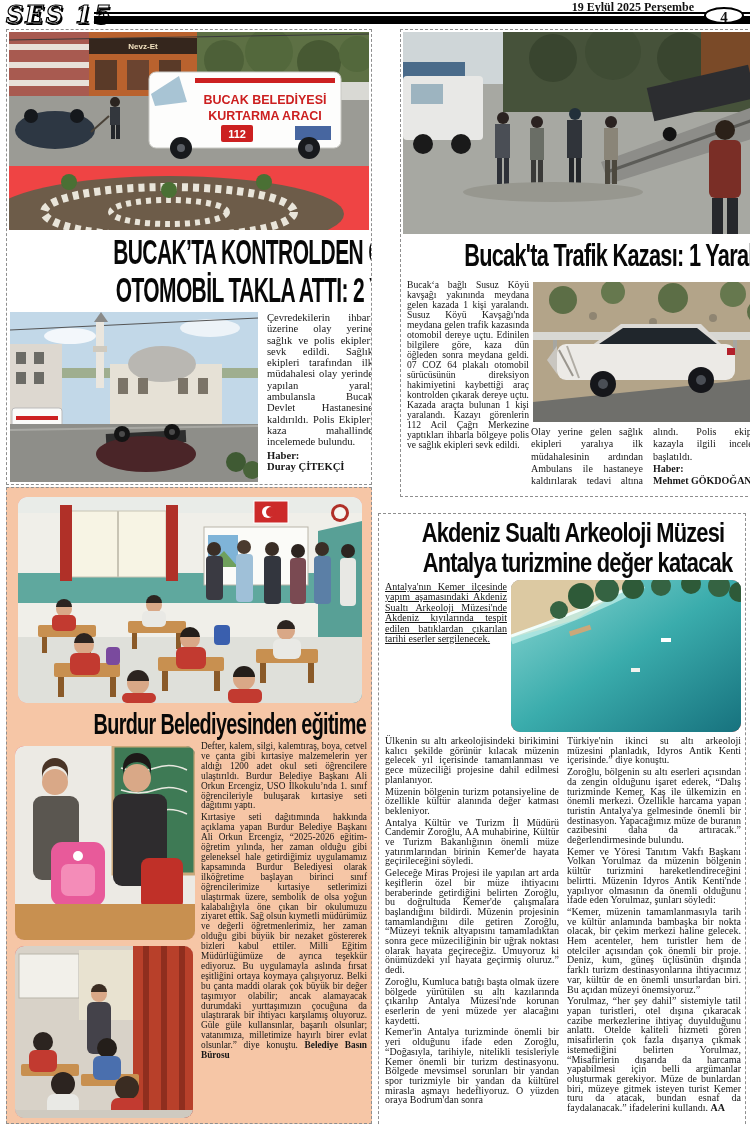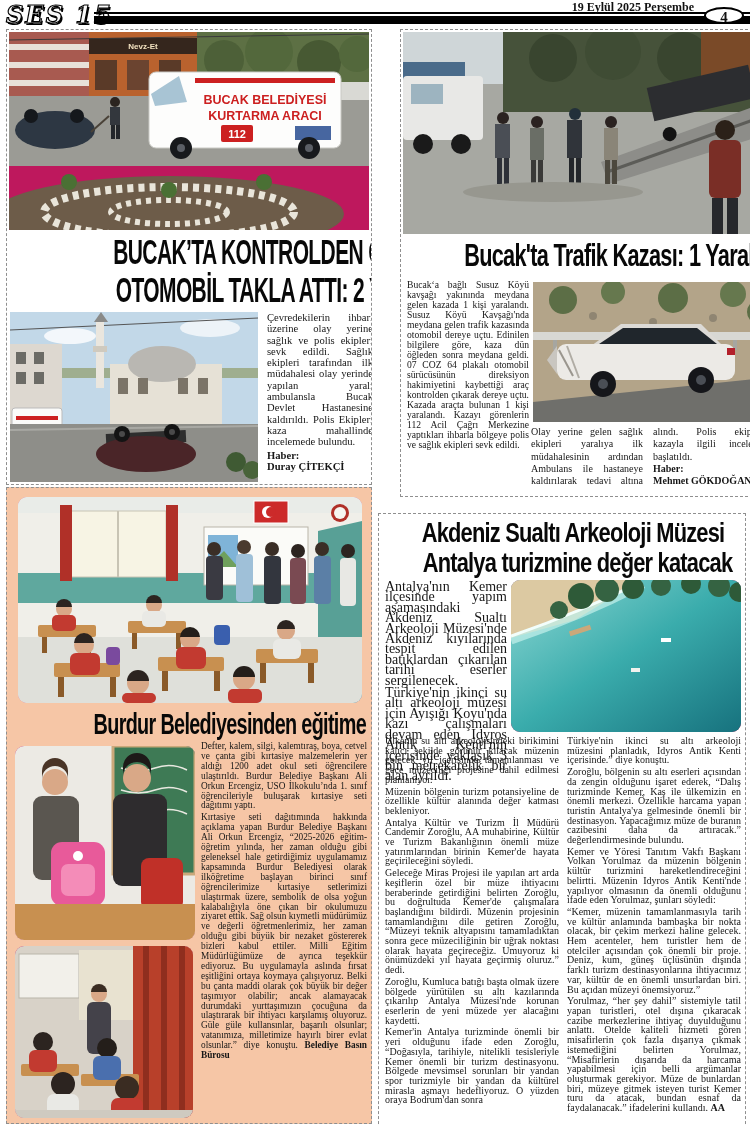--- a/index.html
+++ b/index.html
@@ -1,39 +1,39 @@
 <!DOCTYPE html>
 <html lang="tr"><head>
 <meta charset="utf-8">
 <style>
   html,body{margin:0;padding:0;background:#fff;}
   #page{position:relative;width:750px;height:1125px;background:#fff;overflow:hidden;
         font-family:"Liberation Serif",serif;color:#111;}
   .abs{position:absolute;box-sizing:border-box;}
   .block{position:absolute;box-sizing:border-box;border:1px dashed #8f8f8f;background:#fff;overflow:hidden;}
-  .ph{position:absolute;overflow:hidden;background:#be185d;}
+  .ph{position:absolute;overflow:hidden;background:#ef4444;}
   .ph svg{display:block;width:100%;height:100%;}
   .hl{font-family:"Liberation Sans",sans-serif;font-weight:bold;color:#080808;text-align:center;}
   .hl .cond{display:inline-block;white-space:nowrap;letter-spacing:-1px;transform-origin:50% 50%;}
   .bt{font-family:"Liberation Serif",serif;text-align:justify;color:#161616;}
   .bt p{margin:0 0 2px 0;}
   .byline{font-weight:bold;}
   
   #logo{font-family:"DejaVu Serif",serif;font-style:italic;font-weight:bold;font-size:24px;
         color:#fafafa;-webkit-text-stroke:1.2px #000;text-shadow:1.5px 1.5px 0 #000;letter-spacing:2px;}
   #mdate{font-family:"Liberation Serif",serif;font-weight:bold;font-size:12px;}
   #pnum{background:#fff;border:2px solid #000;border-radius:50%;text-align:center;
         font-family:"Liberation Serif",serif;font-weight:bold;font-size:15px;line-height:17px;z-index:5;}
   .bar{background:#000;}
   
   .a1body{font-size:10.6px;line-height:11.3px;}
   .a2body{font-size:9.6px;line-height:10px;}
   .a2cap{font-size:10px;line-height:12.3px;column-count:2;column-gap:10px;}
   .a3body{font-size:9.3px;line-height:9.9px;}
-  .a4intro{font-size:14px;line-height:10.4px;}
+  .a4intro{font-size:10px;line-height:10.4px;text-decoration:underline;}
   .a4col{font-size:10px;line-height:9.7px;}
   .peach{background:#f6c6a6;}
   .rphoto{border-radius:9px;}
 </style>
 </head>
 <body>
 
 <div id="page">
 
   <div class="abs" style="left:0;top:0;width:750px;height:28px;">
@@ -405,21 +405,20 @@
 
   <div class="block" style="left:378px;top:513px;width:368px;height:626px;">
 
     <div class="hl abs" style="left:0;top:4px;width:366px;height:62px;font-size:28px;line-height:30px;">
       <div><span class="cond" style="transform:scaleX(0.78);">Akdeniz Sualtı Arkeoloji Müzesi</span></div>
       <div><span class="cond" style="transform:scaleX(0.78);">Antalya turizmine değer katacak</span></div>
     </div>
 
     <div class="bt a4intro abs" style="left:6px;top:68px;width:122px;height:150px;">
       <p>Antalya'nın Kemer ilçesinde yapım aşamasındaki Akdeniz Sualtı Arkeoloji Müzesi'nde Akdeniz kıyılarında tespit edilen batıklardan çıkarılan tarihi eserler sergilenecek.</p>
-      <p>Türkiye'nin ikinci su altı arkeoloji müzesi için Ayışığı Koyu'nda kazı çalışmaları devam eden Idyros Antik Kenti'nin içerisinde yaklaşık 3 bin metrekarelik bir alan ayrıldı.</p>
     </div>
 
     <div class="ph rphoto" style="left:132px;top:66px;width:230px;height:152px;">
       <svg viewBox="0 0 230 152" preserveAspectRatio="none">
         <defs>
           <linearGradient id="sea" x1="0" y1="0" x2="1" y2="1">
             <stop offset="0" stop-color="#8fd8d4"></stop>
               <stop offset="0.5" stop-color="#3aacac"></stop>
               <stop offset="1" stop-color="#17727e"></stop>
           </linearGradient>

